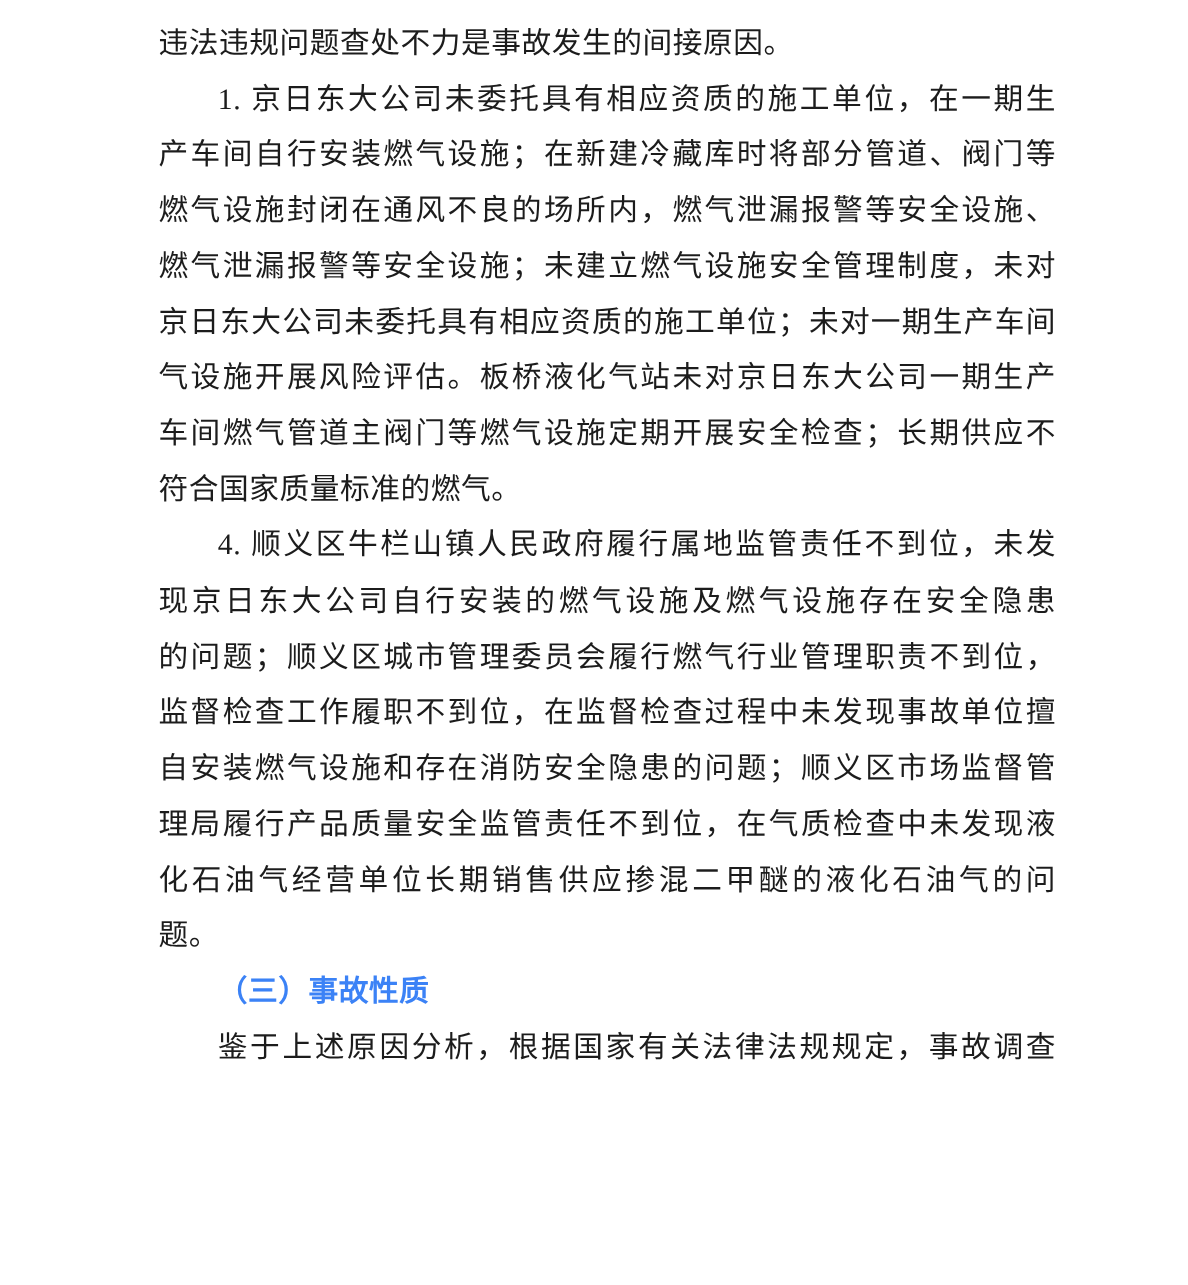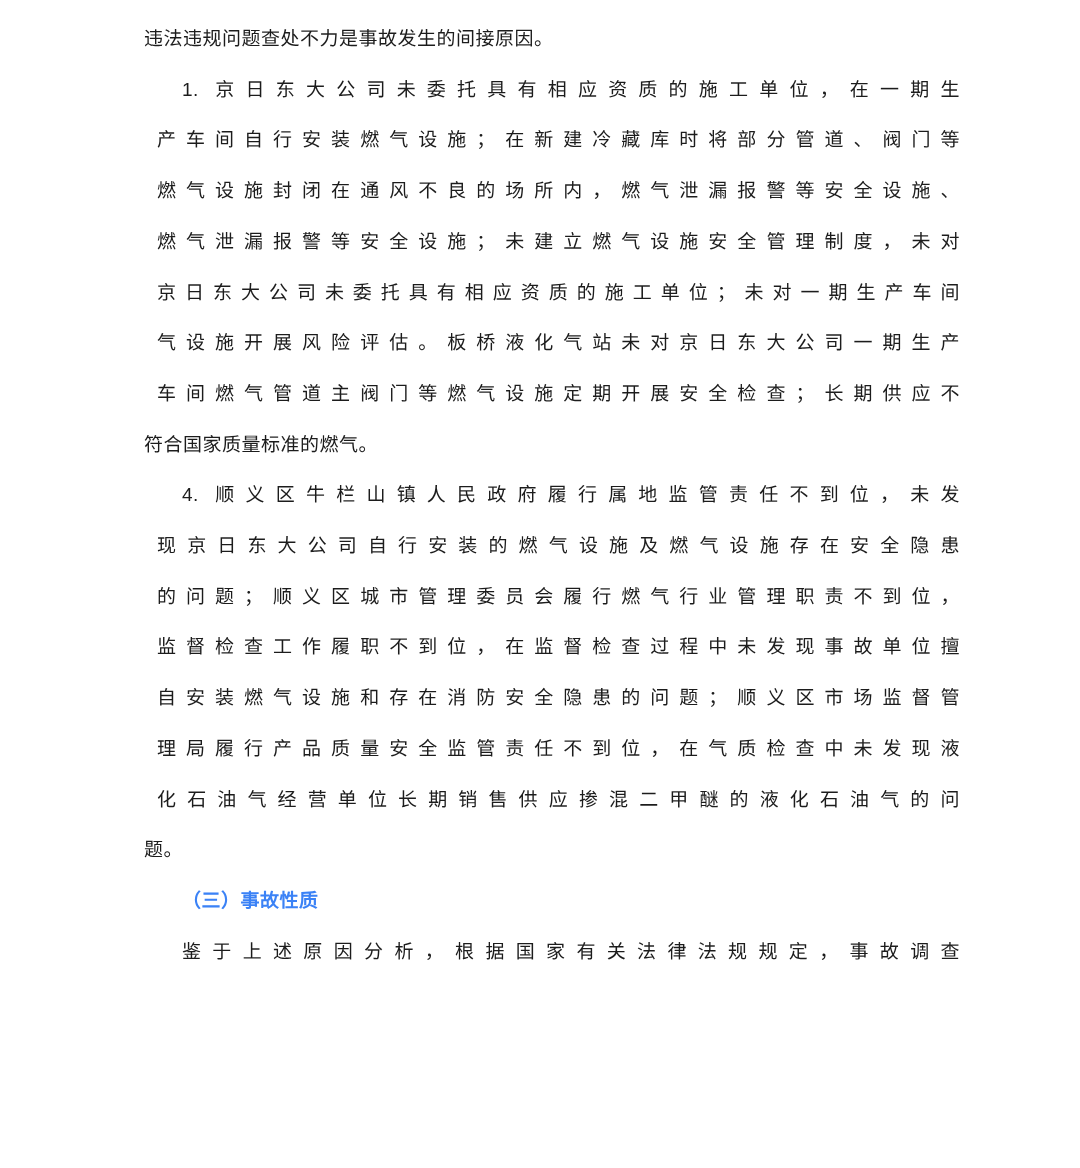--- a/index.html
+++ b/index.html
@@ -17,32 +17,31 @@
     position: absolute;
     inset: 0;
     box-sizing: border-box;
     padding: 14px 120px 0 144px;
     background: #ffffff;
   }
   .doc-body {
     width: 100%;
   }
   .line {
-    font-family: Liberation Sans, sans-serif;
-    font-size: 19px;
+    font-family: Liberation Serif, serif;
+    font-size: 27px;
     line-height: 50.7px;
     color: #1c1c1c;
     letter-spacing: 0.5px;
     text-align: left;
   }
   
   .line.justify {
     text-align: justify;
     text-align-last: justify;
-    margin-left: 13px;
   }
   
   .line.first {
     text-indent: 2em;
     text-align: justify;
     text-align-last: justify;
   }
   
   .line.end {
     text-align: left;

